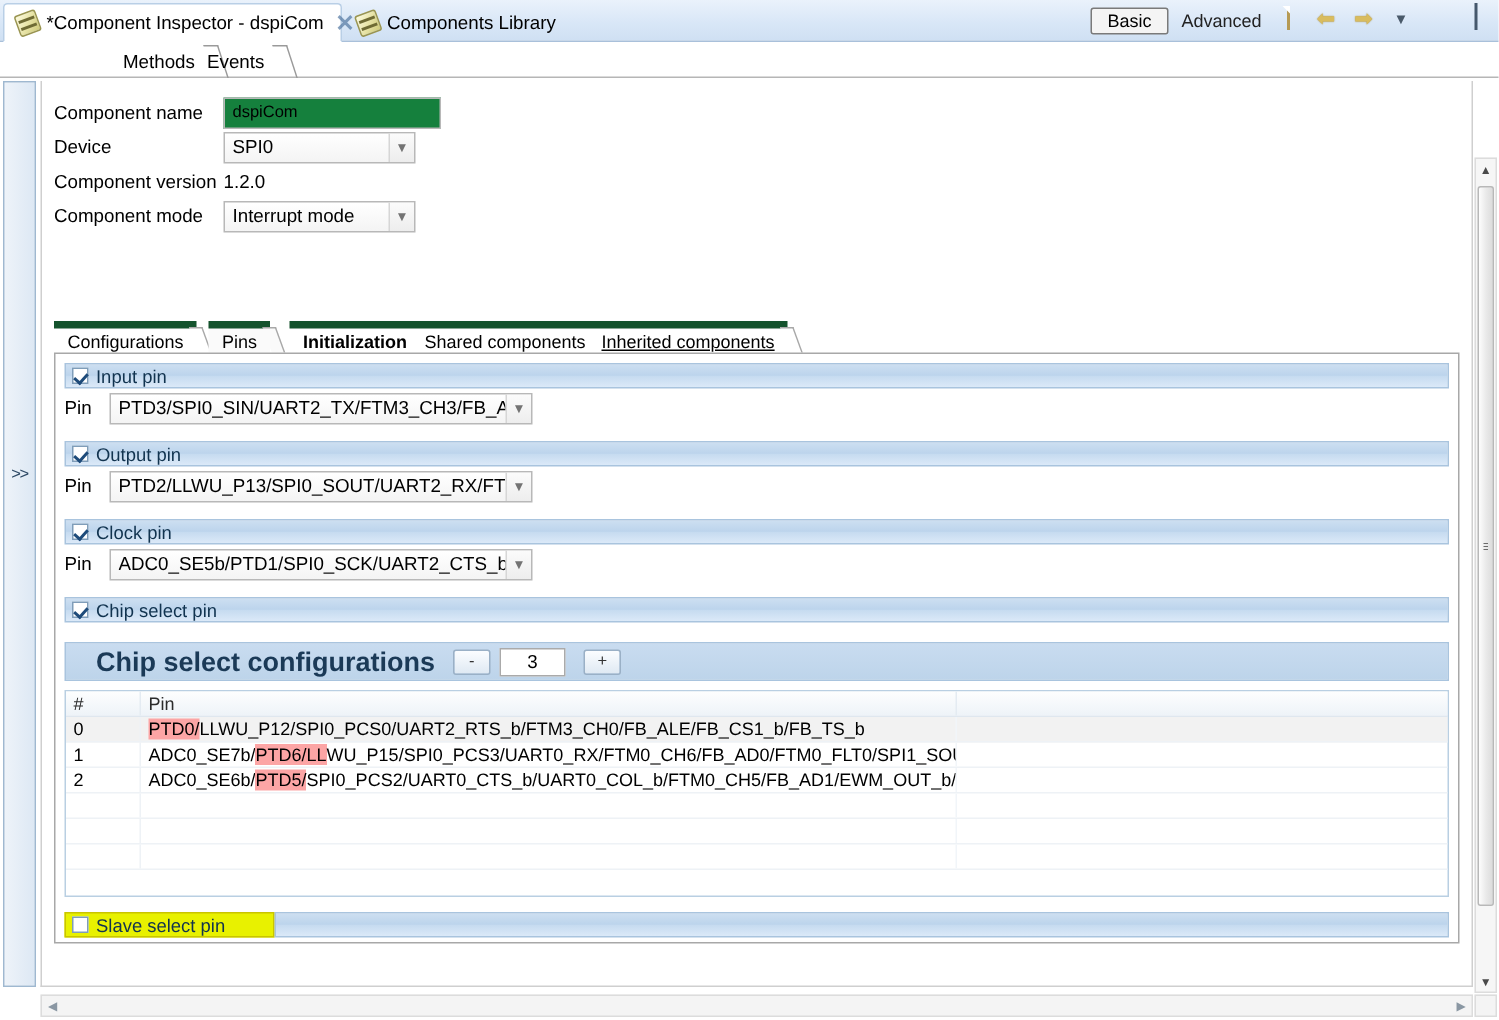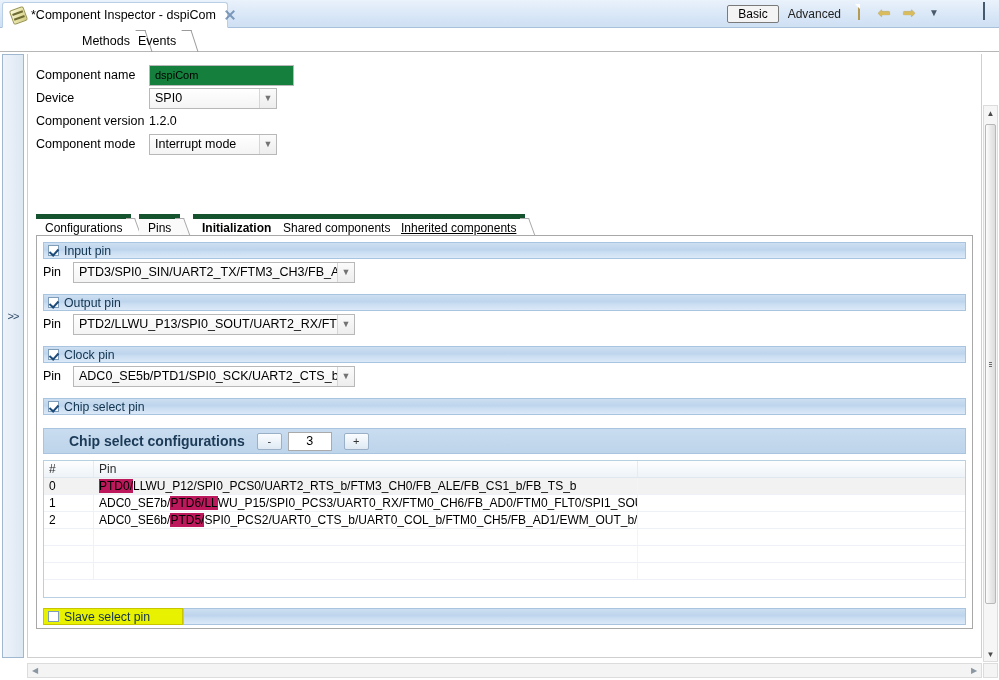--- a/index.html
+++ b/index.html
@@ -204,21 +204,21 @@
   .pinlbl { font-size: 12.5px; width: 24px; }
 
   
   .cs-bar {
     position: absolute; left: 6px; right: 6px; height: 26px;
     background: linear-gradient(to bottom,#c9dcf0,#bdd4ea);
     border: 1px solid #a9c4de;
     display: flex; align-items: center;
   }
   .cs-bar-title {
-    margin-left: 25px; font-size: 14px; font-weight: bold; color: #1b3a57;
+    margin-left: 20px; font-size: 18px; font-weight: bold; color: #1b3a57;
   }
   .spin-btn {
     width: 25px; height: 17px; margin-left: 12px;
     border: 1px solid #9ab0c6; border-radius: 2px;
     background: linear-gradient(to bottom,#fbfdff,#dfe9f3);
     display:flex; align-items:center; justify-content:center;
     font-size: 11px; color:#333;
   }
   .spin-val {
     width: 44px; height: 19px; margin-left: 6px;
@@ -244,21 +244,21 @@
   .gh.c2 { flex: 1; border-right: none; }
   .grow { display: flex; height: 17px; border-bottom: 1px solid #eef2f6; }
   .grow.r0 { background: #f2f2f2; }
   .gc {
     font-size: 12px; padding-left: 5px; display:flex; align-items:center;
     overflow: hidden; white-space: nowrap;
   }
   .gc.c0 { width: 50px; border-right: 1px solid #eef2f6; }
   .gc.c1 { width: 544px; border-right: 1px solid #f1f5f9; }
   .gc.c2 { flex: 1; }
-  .hl { background: #be185d; }
+  .hl { background: #fca5a5; }
 
   
   .ss-body {
     position: absolute; left: 6px; right: 6px;
     border: 1px solid #d8d8d8; background: #fff;
   }
 
   
   .vscroll {
     position: absolute; right: 1px; top: 53px; width: 15px; bottom: 18px;
@@ -302,20 +302,24 @@
 <body>
 
 <div class="editor-tabstrip">
 
   <div class="etab active" style="left:2px; width:226px;">
     <span class="comp-icon"></span>
     <span class="etab-title">*Component Inspector - dspiCom</span>
     <span class="close-x"></span>
   </div>
 
+  <div class="etab inactive" style="left:230px; width:160px;">
+    <span class="comp-icon"></span>
+    <span class="etab-title">Components Library</span>
+  </div>
 
   <div class="topright">
     <span class="mode-basic">Basic</span>
     <span class="mode-adv">Advanced</span>
     <span class="ticon"><span class="tb-new"></span></span>
     <span class="ticon"><span class="arrow-glyph">⬅</span></span>
     <span class="ticon"><span class="arrow-glyph">➡</span></span>
     <span class="ticon"><span class="caret-dn">▼</span></span>
     <span class="ticon"><span class="min-box"></span></span>
     <span class="ticon"><span class="max-box"></span></span>

